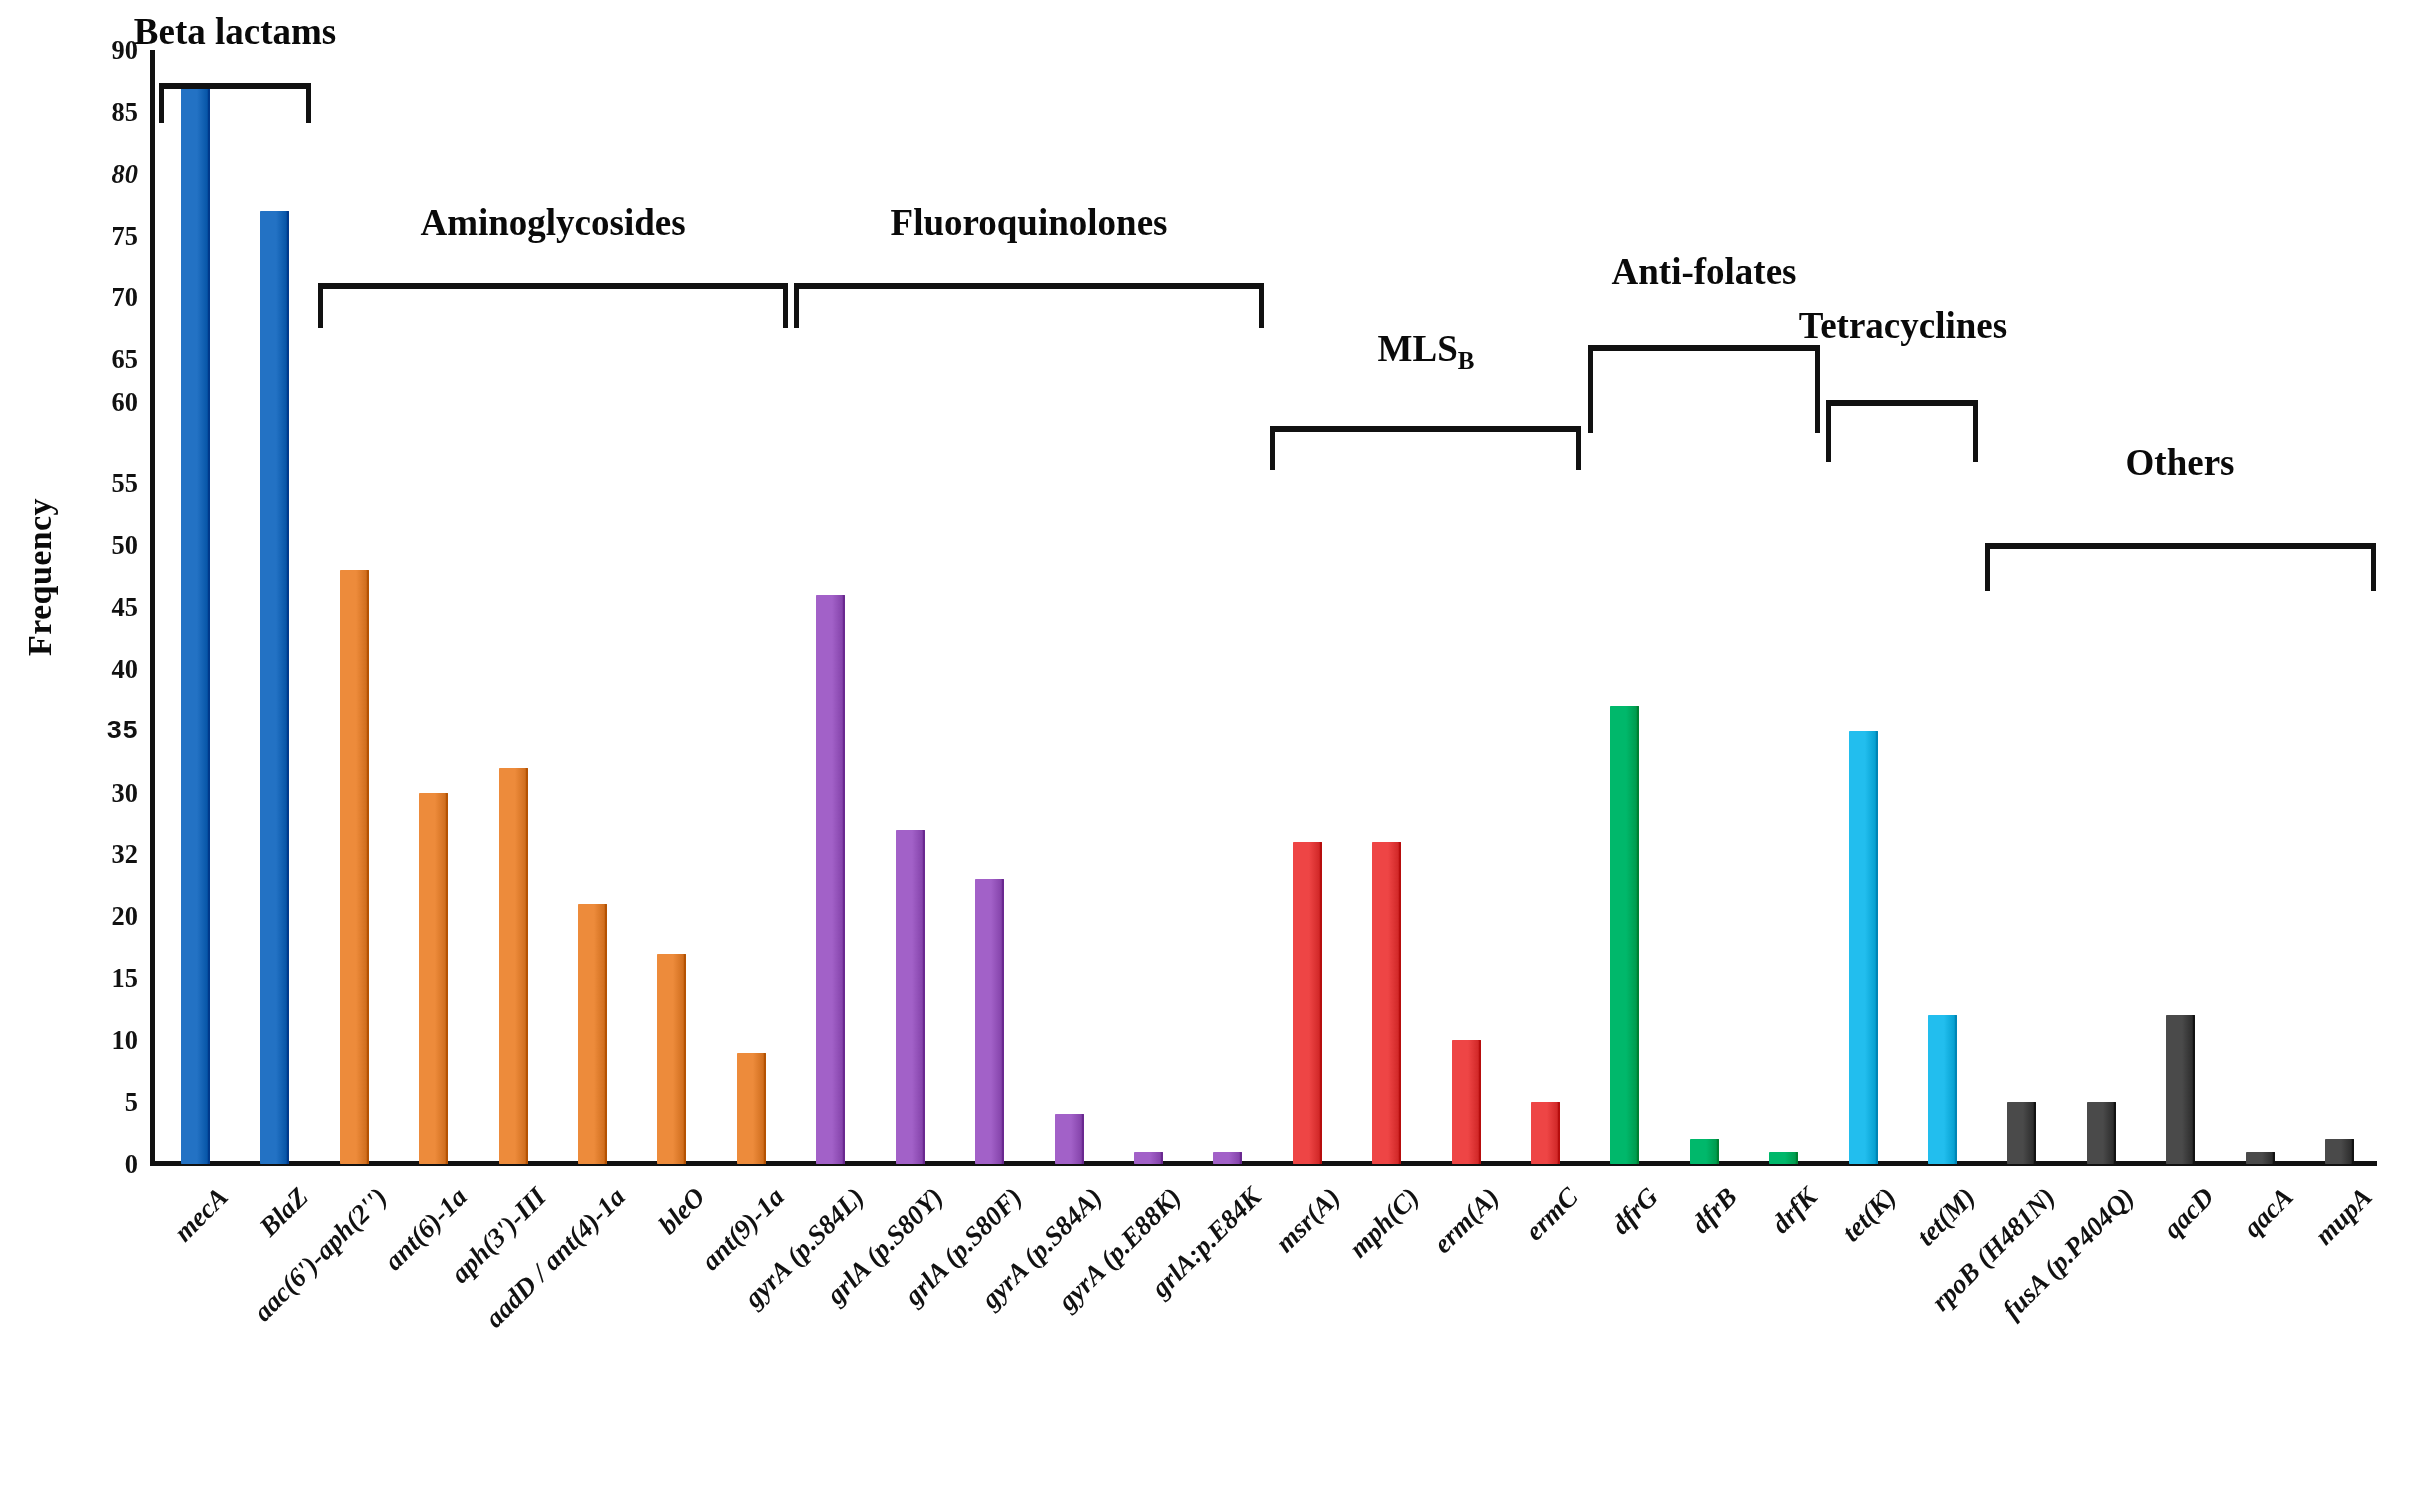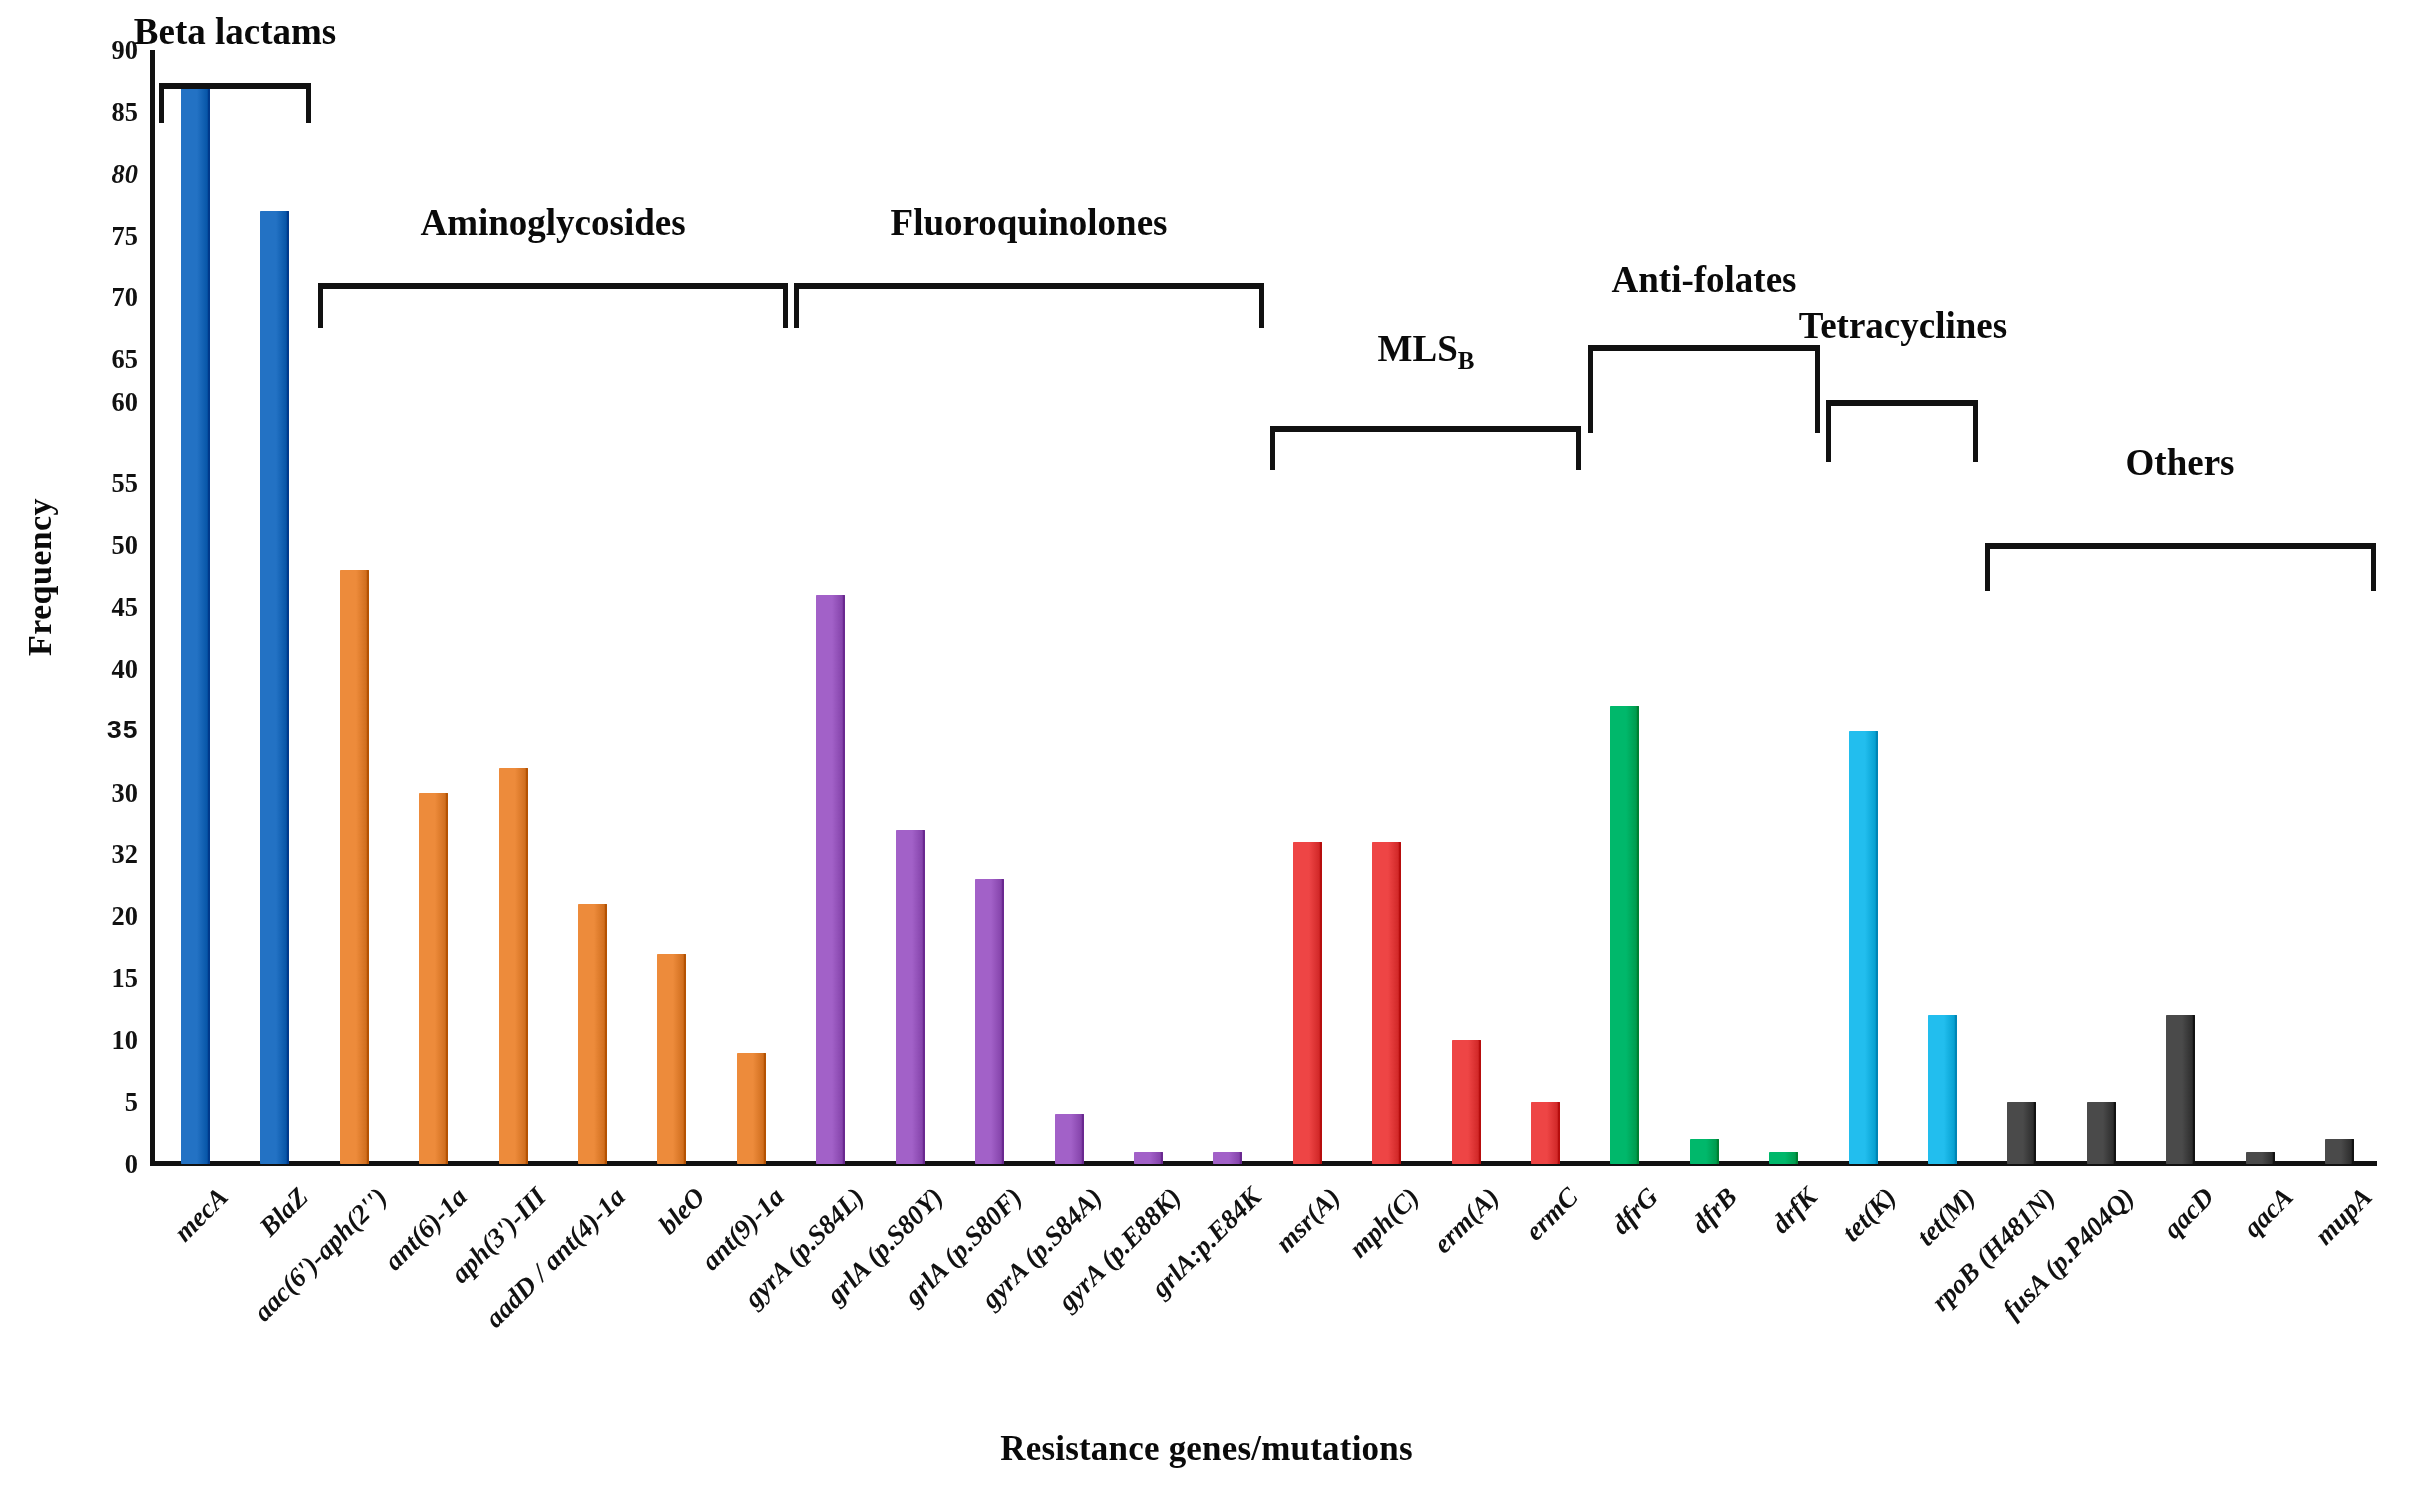--- a/index.html
+++ b/index.html
@@ -126,21 +126,21 @@
   <div id="brackets">
       <div class="bracket" style="left: 159px; width: 152px; top: 83px; height: 40px;"></div>
       <div class="bracket-label" style="left: 235px; top: 13.2px; transform: translateX(-50%);"><span>Beta lactams</span></div>
       <div class="bracket" style="left: 318px; width: 470px; top: 283px; height: 45px;"></div>
       <div class="bracket-label" style="left: 553px; top: 204px; transform: translateX(-50%);"><span>Aminoglycosides</span></div>
       <div class="bracket" style="left: 794px; width: 470px; top: 283px; height: 45px;"></div>
       <div class="bracket-label" style="left: 1029px; top: 204px; transform: translateX(-50%);"><span>Fluoroquinolones</span></div>
       <div class="bracket" style="left: 1270px; width: 311px; top: 426px; height: 44px;"></div>
       <div class="bracket-label" style="left: 1426px; top: 330px; transform: translateX(-50%);"><span>MLS</span><span class="sub">B</span></div>
       <div class="bracket" style="left: 1588px; width: 232px; top: 345px; height: 88px;"></div>
-      <div class="bracket-label" style="left: 1704px; top: 253px; transform: translateX(-50%); margin-top: 8px;"><span>Anti-folates</span></div>
+      <div class="bracket-label" style="left: 1704px; top: 253px; transform: translateX(-50%);"><span>Anti-folates</span></div>
       <div class="bracket" style="left: 1826px; width: 152px; top: 400px; height: 62px;"></div>
       <div class="bracket-label" style="left: 1903px; top: 307px; transform: translateX(-50%);"><span>Tetracyclines</span></div>
       <div class="bracket" style="left: 1985px; width: 391px; top: 543px; height: 48px;"></div>
       <div class="bracket-label" style="left: 2180px; top: 444px; transform: translateX(-50%);"><span>Others</span></div>
     </div>
 
   <div id="xticks">
       <div class="xtick" style="left: 214px; transform: translateX(-100%) rotate(-45deg); transform-origin: 100% 0%;"><span>mecA</span></div>
       <div class="xtick" style="left: 294px; transform: translateX(-100%) rotate(-45deg); transform-origin: 100% 0%;"><span>BlaZ</span></div>
       <div class="xtick" style="left: 373px; transform: translateX(-100%) rotate(-45deg); transform-origin: 100% 0%;"><span>aac(6')-aph(2'')</span></div>
@@ -164,15 +164,14 @@
       <div class="xtick" style="left: 1803px; transform: translateX(-100%) rotate(-45deg); transform-origin: 100% 0%;"><span>drfK</span></div>
       <div class="xtick" style="left: 1882px; transform: translateX(-100%) rotate(-45deg); transform-origin: 100% 0%;"><span>tet(K)</span></div>
       <div class="xtick" style="left: 1961px; transform: translateX(-100%) rotate(-45deg); transform-origin: 100% 0%;"><span>tet(M)</span></div>
       <div class="xtick" style="left: 2041px; transform: translateX(-100%) rotate(-45deg); transform-origin: 100% 0%;"><span>rpoB (H481N)</span></div>
       <div class="xtick" style="left: 2120px; transform: translateX(-100%) rotate(-45deg); transform-origin: 100% 0%;"><span>fusA (p.P404Q)</span></div>
       <div class="xtick" style="left: 2200px; transform: translateX(-100%) rotate(-45deg); transform-origin: 100% 0%;"><span>qacD</span></div>
       <div class="xtick" style="left: 2279px; transform: translateX(-100%) rotate(-45deg); transform-origin: 100% 0%;"><span>qacA</span></div>
       <div class="xtick" style="left: 2358px; transform: translateX(-100%) rotate(-45deg); transform-origin: 100% 0%;"><span>mupA</span></div>
     </div>
 
-  <div id="xlabel">Resistance genes/mutations</div>
 </div>
 
 
 </body></html>

